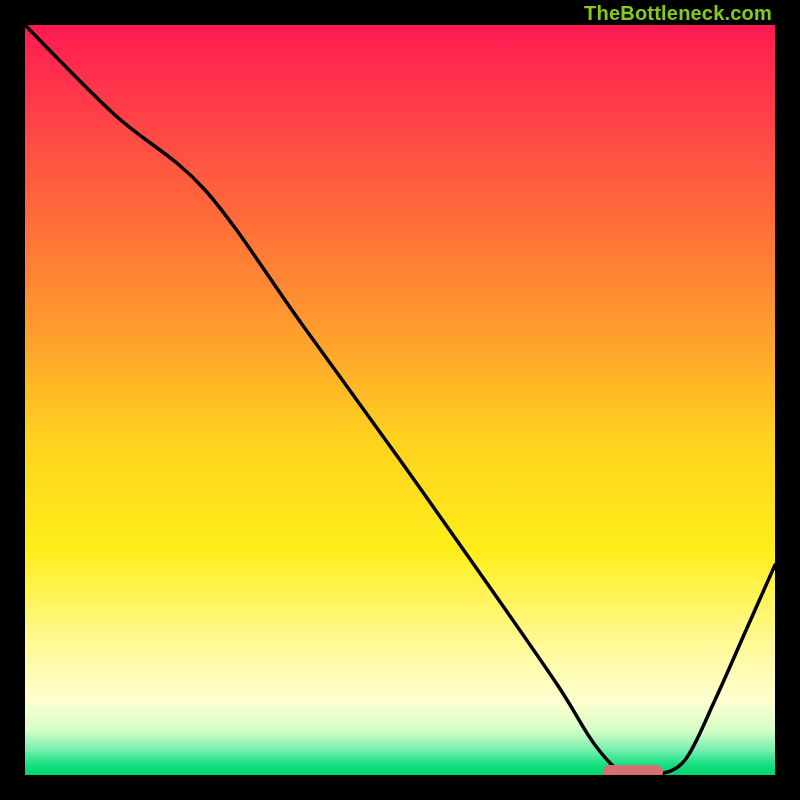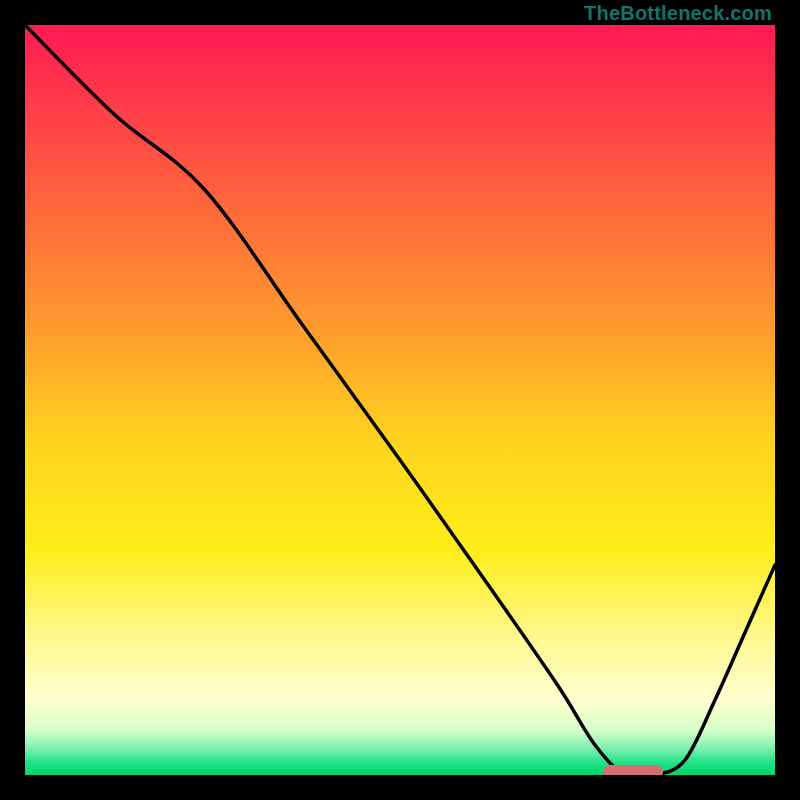--- a/index.html
+++ b/index.html
@@ -34,21 +34,21 @@
     border-radius: 7px;
     transform: translate(-50%, -50%);
   }
   .watermark {
     position: absolute;
     top: 2px;
     right: 28px;
     font-family: Arial, Helvetica, sans-serif;
     font-size: 20px;
     font-weight: bold;
-    color: #0f766e;
+    color: #84cc16;
     letter-spacing: 0.2px;
   }
 </style>
 </head>
 <body>
 
 <div class="frame">
   <div class="watermark">TheBottleneck.com</div>
   <div class="plot">
     <svg class="gradient" viewBox="0 0 750 750" preserveAspectRatio="none">

